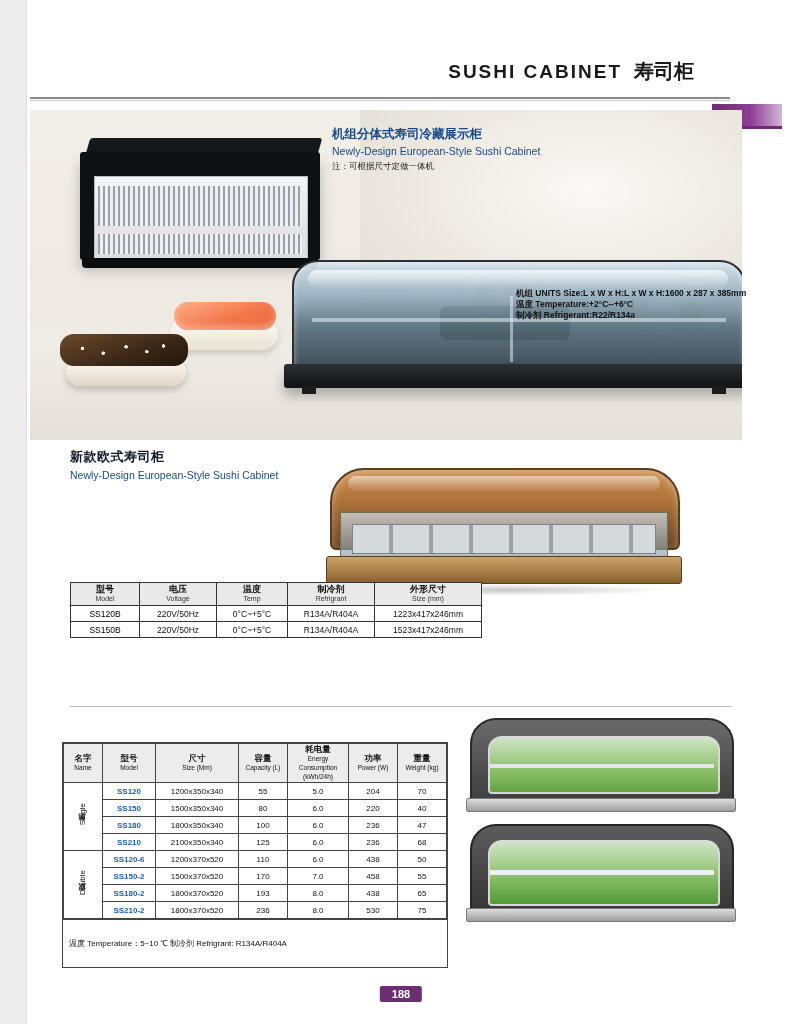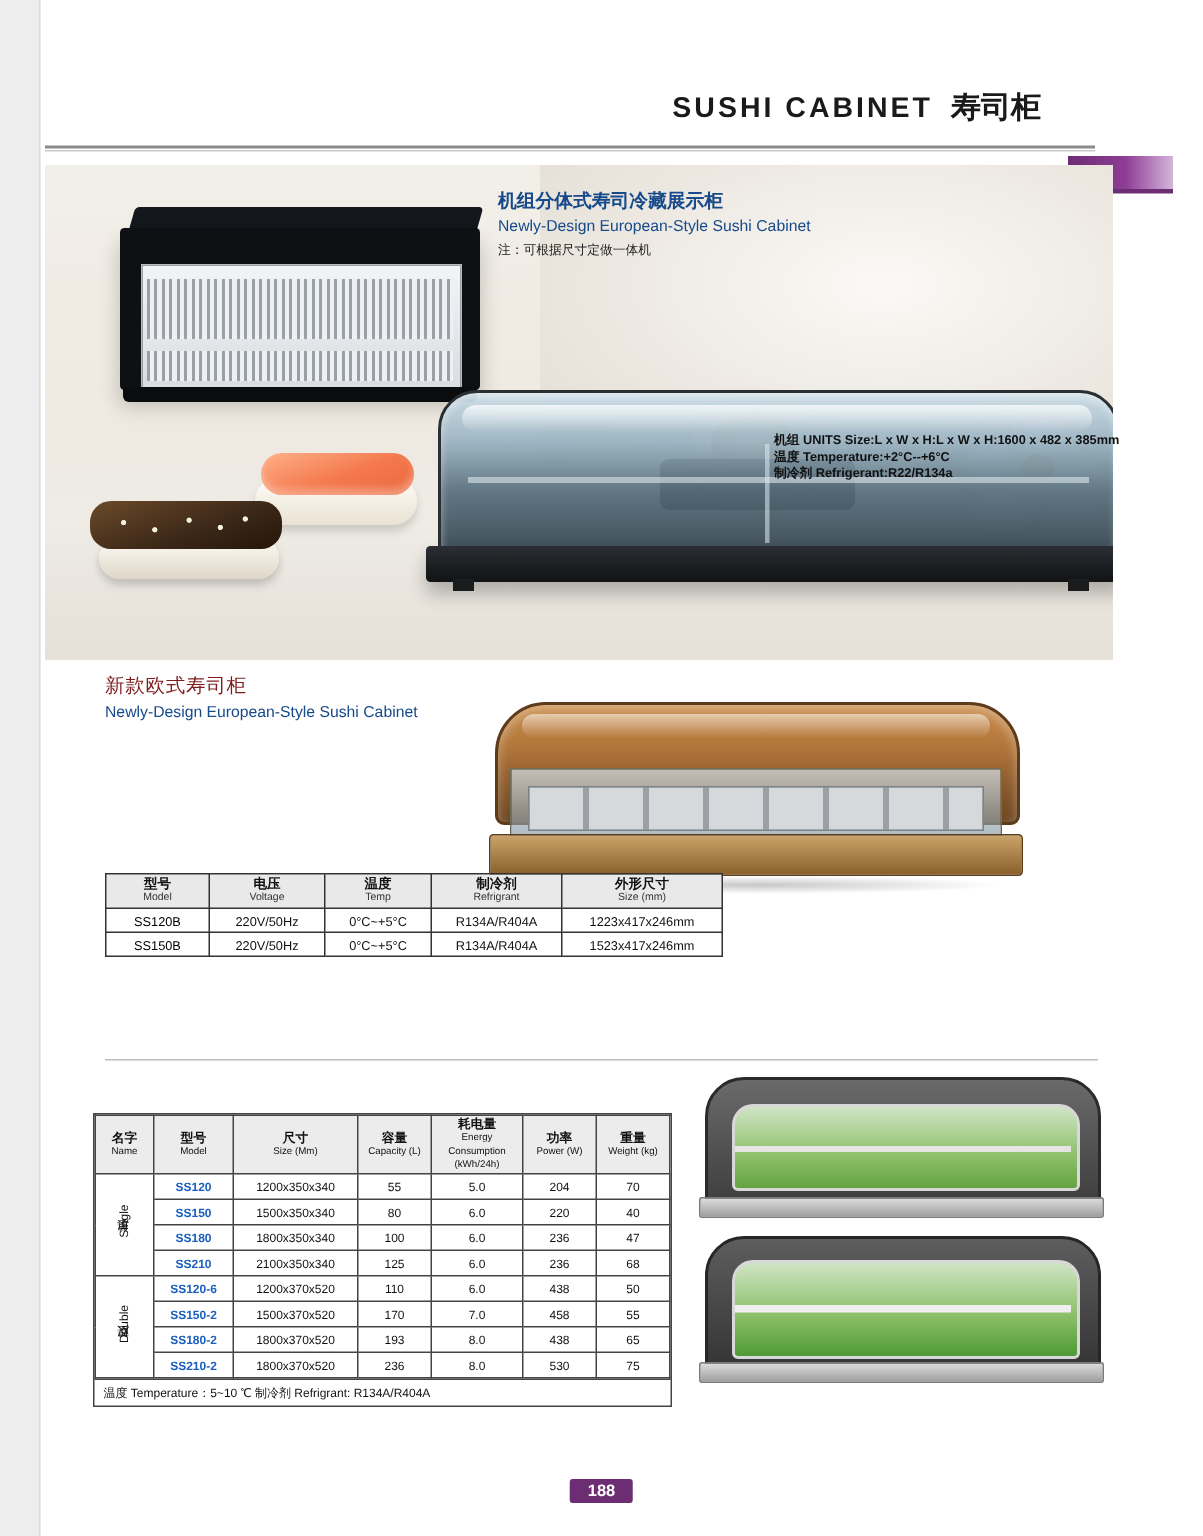--- a/index.html
+++ b/index.html
@@ -95,21 +95,21 @@
   .cab1 .shelf{position:absolute;left:18px;top:56px;width:414px;height:4px;background:rgba(220,230,236,.6);}
   .cab1 .divider{position:absolute;left:216px;top:34px;width:3px;height:66px;background:rgba(225,235,240,.55);}
   .cab1 .base{position:absolute;left:-8px;top:104px;width:466px;height:24px;
       background:linear-gradient(180deg,#2b2f33,#111315);border-radius:3px;box-shadow:0 8px 12px rgba(0,0,0,.25);}
   .cab1 .foot{position:absolute;top:126px;width:14px;height:8px;background:#1a1c1e;}
 
   .spec{position:absolute;left:516px;top:288px;font-size:8.5px;line-height:11px;font-weight:bold;color:#111;}
 
   
   .sec2-title{position:absolute;left:70px;top:448px;}
-  .t-cn{font-size:13px;font-weight:normal;color:#7f1d1d;letter-spacing:.5px;}
+  .t-cn{font-size:13px;font-weight:bold;color:#0f172a;letter-spacing:.5px;}
   .t-en{font-size:10.5px;color:#164a8a;margin-top:3px;}
   .sec1-title{position:absolute;left:332px;top:126px;}
   .s1-cn{font-size:12.5px;font-weight:bold;color:#164a8a;}
   .s1-en{font-size:10.5px;color:#164a8a;margin-top:2px;}
   .s1-note{font-size:8.5px;color:#222;margin-top:4px;}
 
   
   .cab2{position:absolute;left:330px;top:468px;width:346px;height:150px;}
   .cab2 .hood{position:absolute;left:0;top:0;width:346px;height:78px;border-radius:34px 34px 6px 6px;
       background:linear-gradient(180deg,#c98c4a 0%,#b0743a 38%,#8a5a2c 70%,#6d4520 100%);
@@ -140,21 +140,21 @@
   
   .tbl2wrap{position:absolute;left:62px;top:742px;border:1px solid #444;background:#fff;}
   .tbl2{border-collapse:collapse;font-size:8px;}
   .tbl2 th,.tbl2 td{border:1px solid #444;text-align:center;padding:1px 2px;}
   .tbl2 th{background:#ececec;line-height:9px;font-weight:bold;}
   .tbl2 th .cn{font-size:8.5px;display:block;}
   .tbl2 th .en{font-size:6.5px;display:block;font-weight:normal;}
   .tbl2 td{height:14px;}
   .tbl2 .mdl{color:#1b5fbf;font-weight:bold;}
   .rot{writing-mode:vertical-rl;transform:rotate(180deg);font-size:8px;line-height:10px;white-space:nowrap;}
-  .foot-note{font-size:8px;padding:3px 6px;border-top:1px solid #444;text-align:left;}
+  .foot-note{font-size:8px;padding:18px 6px;border-top:1px solid #444;text-align:left;}
 
   
   .cab3{position:absolute;left:470px;top:718px;width:260px;height:96px;}
   .cab3 .shell{position:absolute;left:0;top:0;width:260px;height:84px;border-radius:26px 26px 6px 6px;
       background:linear-gradient(180deg,#6a6a6a,#3d3d3d);border:2px solid #2a2a2a;}
   .cab3 .win{position:absolute;left:16px;top:16px;width:228px;height:54px;border-radius:14px 14px 4px 4px;
       background:linear-gradient(180deg,#cfe4c5,#8dc06a 60%,#63a441);border:2px solid #d8d8d8;}
   .cab3 .shelf3{position:absolute;left:18px;top:44px;width:224px;height:4px;background:#e5e5e5;}
   .cab3 .base3{position:absolute;left:-4px;top:80px;width:268px;height:12px;
       background:linear-gradient(180deg,#dcdcdc,#9f9f9f);border:1px solid #7a7a7a;border-radius:2px;}
@@ -236,21 +236,21 @@
     </div>
   </div>
 
   <div class="sec1-title">
     <div class="s1-cn">机组分体式寿司冷藏展示柜</div>
     <div class="s1-en">Newly-Design European-Style Sushi Cabinet</div>
     <div class="s1-note">注：可根据尺寸定做一体机</div>
   </div>
 
   <div class="spec">
-    <div>机组 UNITS  Size:L x W x H:L x W x H:1600 x 482 x 385mm</div>
+    <div>机组 UNITS  Size:L x W x H:L x W x H:1600 x 287 x 385mm</div>
     <div>温度 Temperature:+2°C--+6°C</div>
     <div>制冷剂 Refrigerant:R22/R134a</div>
   </div>
 
   <div class="sec2-title">
     <div class="t-cn">新款欧式寿司柜</div>
     <div class="t-en">Newly-Design European-Style Sushi Cabinet</div>
   </div>
 
   <div class="cab2">

